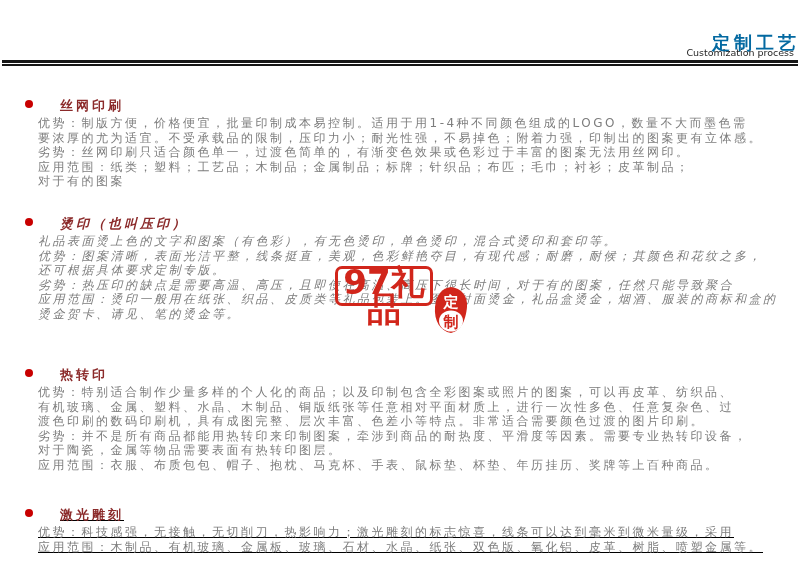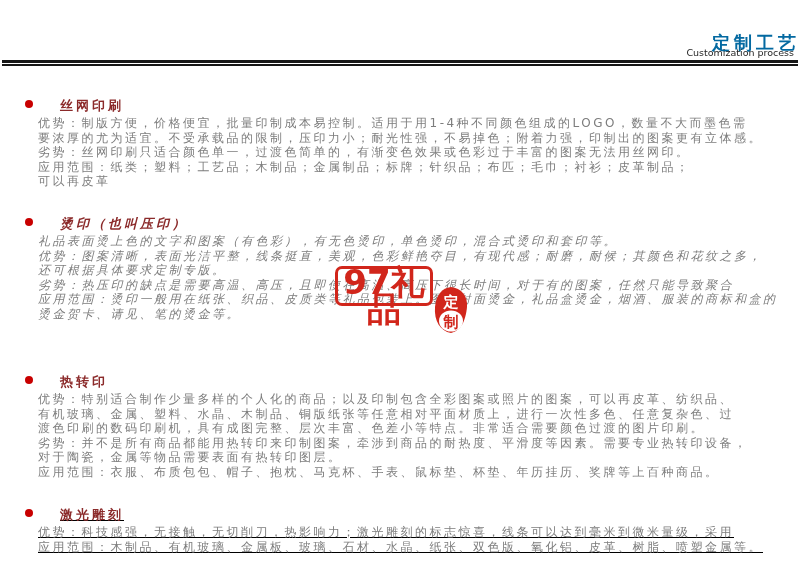--- a/index.html
+++ b/index.html
@@ -17,21 +17,21 @@
   .sec { position:absolute; left:0; width:800px; }
   .sec-head { position:relative; padding-left:60px; height:18px; }
   .bullet { position:absolute; left:25px; top:5px; width:8px; height:8px;
             border-radius:50%; background:#c80000; }
   .sec-title { font-size:13px; font-weight:bold; letter-spacing:3px; color:#8b2a2a; }
   .sec-body { padding-left:38px; margin-top:3px; }
   .line { font-size:12px; line-height:14.6px; letter-spacing:2.5px; color:#7d7d7d; white-space:nowrap; }
 
   #sec-1 { top:95px; }
   #sec-2 { top:213px;font-style:italic; }
-  #sec-3 { top:364px;margin-top:7px; }
+  #sec-3 { top:364px; }
   #sec-4 { top:504px;text-decoration:underline; }
 
   
   .wm-box { position:absolute; left:335px; top:266px; width:98px; height:40px; box-sizing:border-box;
             border:3px solid #d1261b; border-radius:7px; color:#d1261b; background:transparent;
             font-size:34px; font-weight:bold; text-align:center; line-height:27px; letter-spacing:0px; }
   .wm-seal { position:absolute; left:430px; top:286px; width:42px; height:48px; }
 </style>
 </head>
 <body>
@@ -46,21 +46,21 @@
   <div class="sec" id="sec-1">
     <div class="sec-head">
       <span class="bullet"></span>
       <span class="sec-title">丝网印刷</span>
     </div>
     <div class="sec-body">
       <div class="line">优势：制版方便，价格便宜，批量印制成本易控制。适用于用1-4种不同颜色组成的LOGO，数量不大而墨色需</div>
       <div class="line">要浓厚的尤为适宜。不受承载品的限制，压印力小；耐光性强，不易掉色；附着力强，印制出的图案更有立体感。</div>
       <div class="line">劣势：丝网印刷只适合颜色单一，过渡色简单的，有渐变色效果或色彩过于丰富的图案无法用丝网印。</div>
       <div class="line">应用范围：纸类；塑料；工艺品；木制品；金属制品；标牌；针织品；布匹；毛巾；衬衫；皮革制品；</div>
-      <div class="line">可以再皮革</div>
+      <div class="line">对于有的图案</div>
     </div>
   </div>
 
   <div class="sec" id="sec-2">
     <div class="sec-head">
       <span class="bullet"></span>
       <span class="sec-title">烫印（也叫压印）</span>
     </div>
     <div class="sec-body">
       <div class="line">礼品表面烫上色的文字和图案（有色彩），有无色烫印，单色烫印，混合式烫印和套印等。</div>

